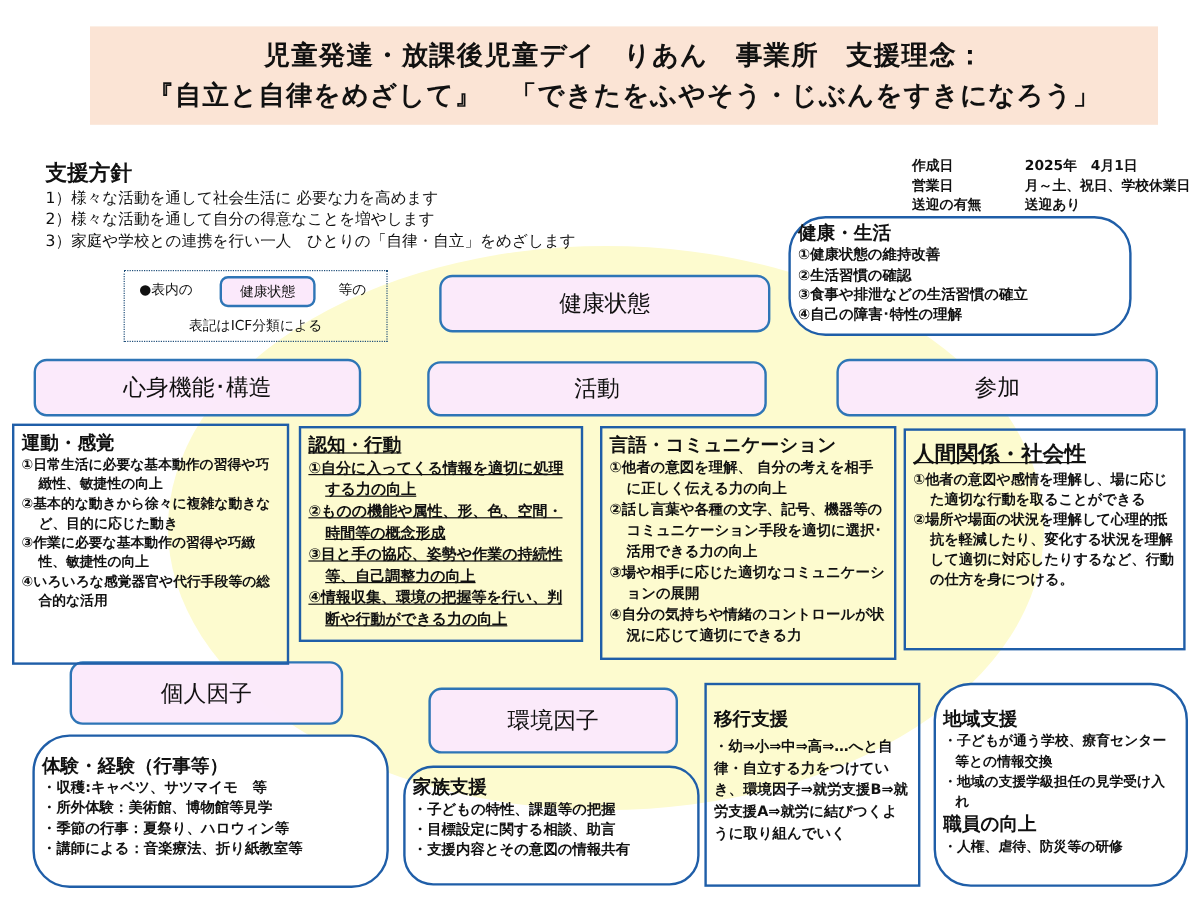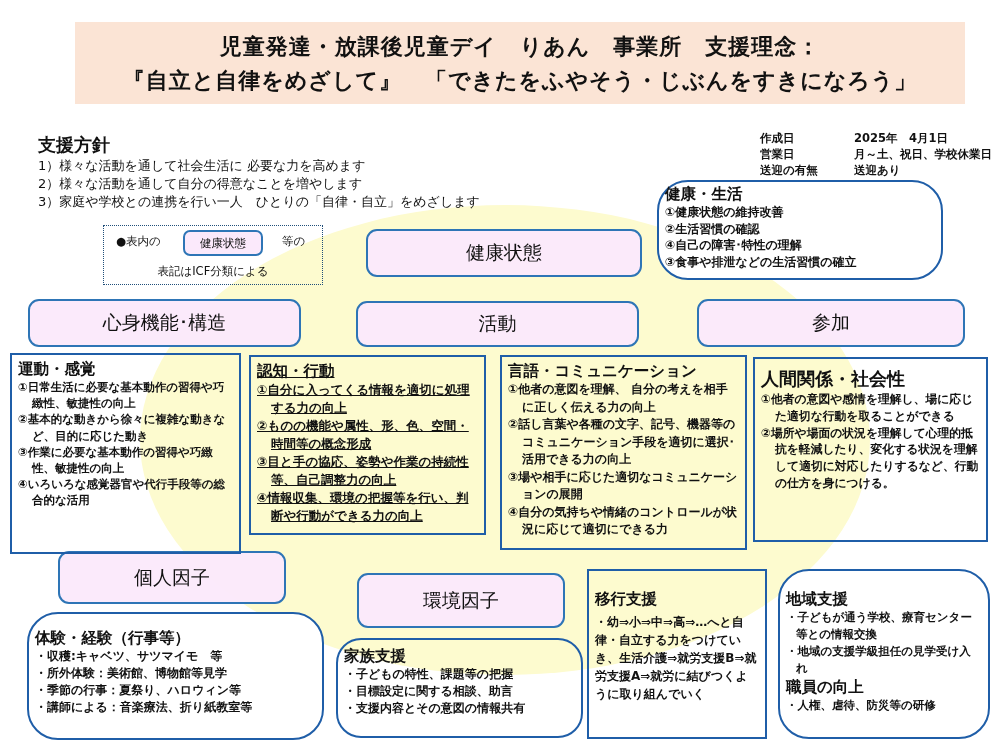--- a/index.html
+++ b/index.html
@@ -44,21 +44,21 @@
     border:2.5px solid #2e75b6; border-radius:11px; background:rgba(251,233,251,0.97);
     box-sizing:border-box; text-align:center; font-size:19px;
     display:flex; align-items:center; justify-content:center;
   }
   .box {
     border:2.5px solid #1f5ea8; box-sizing:border-box; background:rgba(255,255,255,0.0);
     padding:4px 6px; font-weight:bold; font-size:12px; line-height:16.5px;
   }
   .box.white { background:#ffffff;border-radius:31px; }
   .box h3 { margin:0; font-size:15.5px; line-height:20px; font-weight:bold; }
-  .box h3.big { font-size:18px; line-height:24px; }
+  .box h3.big { font-size:18px; line-height:24px;text-decoration:underline; }
   .item { padding-left:14px; text-indent:-14px; }
   .bullet { padding-left:10px; text-indent:-10px; }
 </style>
 </head>
 <body>
 
 <div class="ellipse"></div>
 
 <div class="abs title-banner">
   <div>児童発達・放課後児童デイ　りあん　事業所　支援理念：</div>
@@ -98,22 +98,22 @@
 <div class="abs cat" style="left:28px;top:299px;width:273px;height:48px;">心身機能･構造</div>
 <div class="abs cat" style="left:356px;top:301px;width:283px;height:46px;">活動</div>
 <div class="abs cat" style="left:697px;top:299px;width:268px;height:48px;">参加</div>
 <div class="abs cat" style="left:58px;top:551px;width:228px;height:53px;">個人因子</div>
 <div class="abs cat" style="left:357px;top:573px;width:208px;height:55px;">環境因子</div>
 
 <div class="abs box white" style="left:657px;top:180px;width:286px;height:100px;padding-top:2px;">
   <h3>健康・生活</h3>
   <div>①健康状態の維持改善</div>
   <div>②生活習慣の確認</div>
+  <div>③食事や排泄などの生活習慣の確立</div>
   <div>④自己の障害･特性の理解</div>
-  <div>③食事や排泄などの生活習慣の確立</div>
 </div>
 
 <div class="abs box" style="left:10px;top:353px;width:231px;height:201px;font-size:11.5px;line-height:16.2px;">
   <h3>運動・感覚</h3>
   <div class="item">①日常生活に必要な基本動作の習得や巧緻性、敏捷性の向上</div>
   <div class="item">②基本的な動きから徐々に複雑な動きなど、目的に応じた動き</div>
   <div class="item">③作業に必要な基本動作の習得や巧緻性、敏捷性の向上</div>
   <div class="item">④いろいろな感覚器官や代行手段等の総合的な活用</div>
 </div>
 
@@ -149,21 +149,21 @@
 
 <div class="abs box" style="left:336px;top:638px;width:247px;height:100px;padding-top:6px;font-size:12px;line-height:17px;border-radius:25px;">
   <h3>家族支援</h3>
   <div>・子どもの特性、課題等の把握</div>
   <div>・目標設定に関する相談、助言</div>
   <div>・支援内容とその意図の情報共有</div>
 </div>
 
 <div class="abs box" style="left:587px;top:569px;width:180px;height:170px;padding-top:18px;font-size:12px;line-height:18px;">
   <h3 style="margin-bottom:4px;">移行支援</h3>
-  <div>・幼⇒小⇒中⇒高⇒…へと自律・自立する力をつけていき、生活介護⇒就労支援B⇒就労支援A⇒就労に結びつくように取り組んでいく</div>
+  <div>・幼⇒小⇒中⇒高⇒…へと自律・自立する力をつけていき、環境因子⇒就労支援B⇒就労支援A⇒就労に結びつくように取り組んでいく</div>
 </div>
 
 <div class="abs box white" style="left:778px;top:569px;width:212px;height:170px;padding-top:18px;font-size:11.5px;line-height:17px;">
   <h3>地域支援</h3>
   <div class="bullet">・子どもが通う学校、療育センター等との情報交換</div>
   <div class="bullet">・地域の支援学級担任の見学受け入れ</div>
   <h3>職員の向上</h3>
   <div class="bullet">・人権、虐待、防災等の研修</div>
 </div>
 

